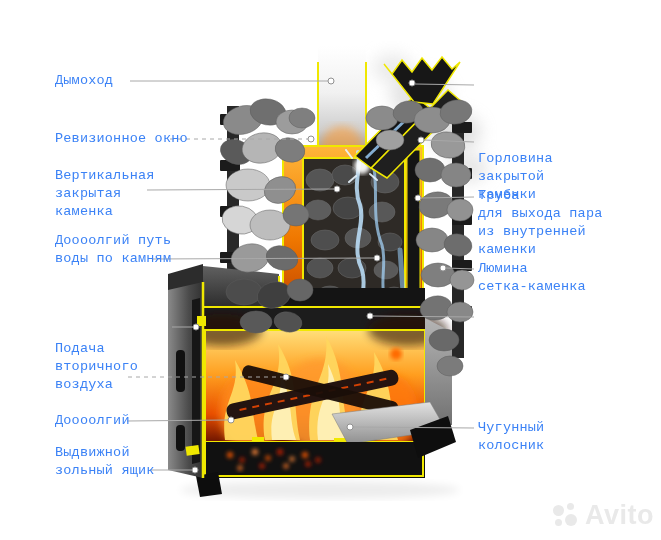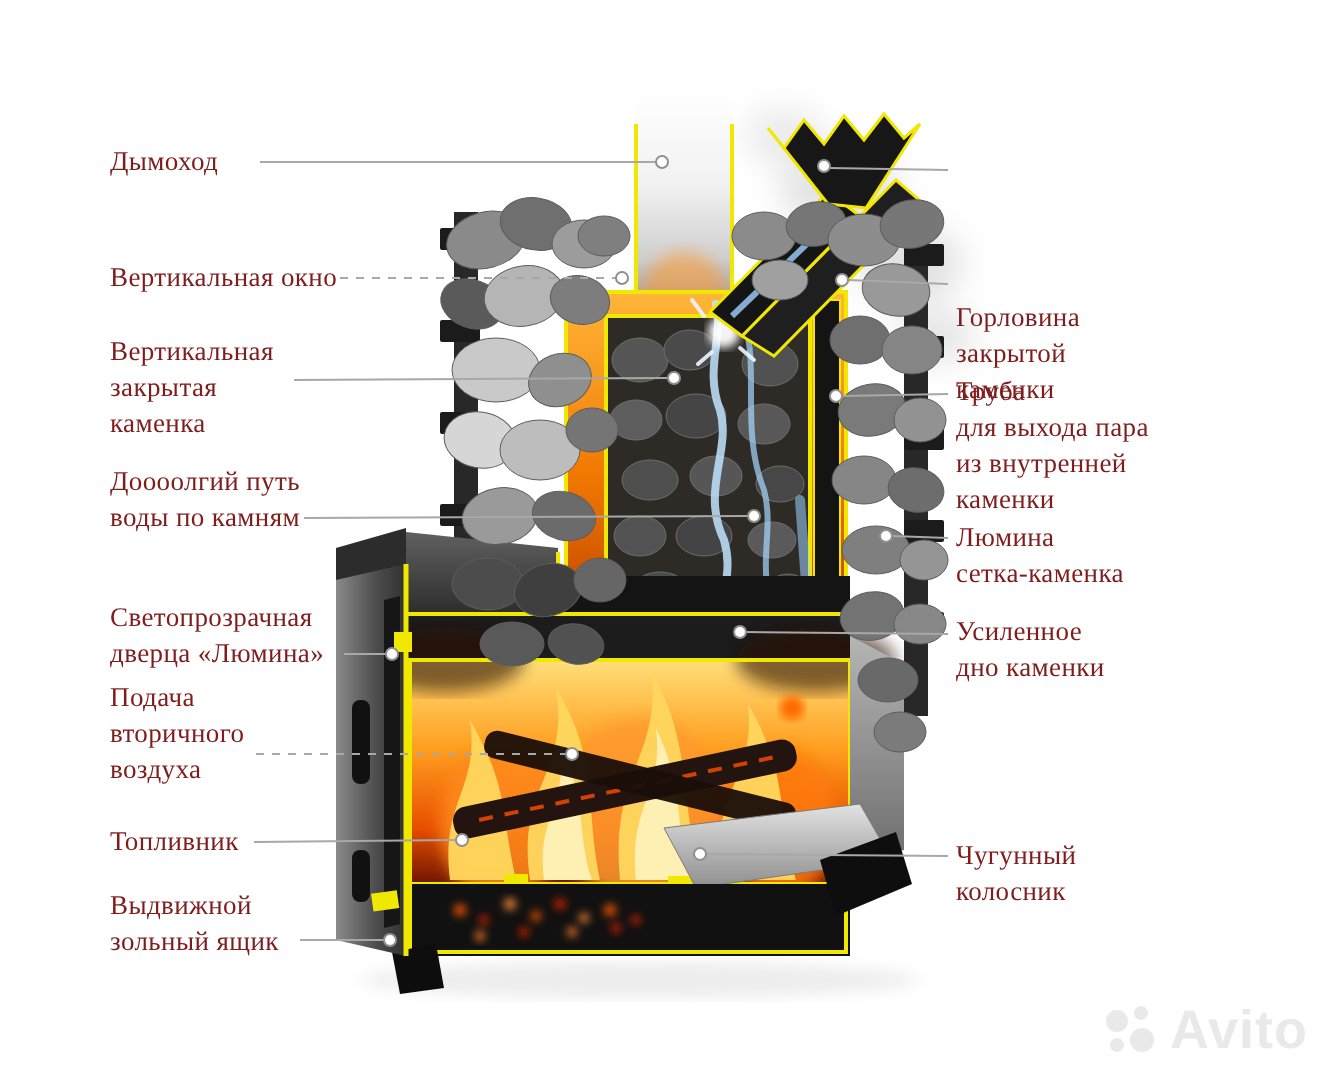--- a/index.html
+++ b/index.html
@@ -1,20 +1,20 @@
 <!DOCTYPE html>
 <html><head>
 <meta charset="utf-8">
 <style>
   html,body{margin:0;padding:0;background:#fff;}
   .stage{position:relative;width:661px;height:540px;background:#ffffff;overflow:hidden;
          font-family:"Liberation Serif",serif;}
   .art{position:absolute;left:0;top:0;}
-  .label{position:absolute;font-size:13.5px;line-height:18px;color:#7f1d1d;
-         white-space:pre-line;letter-spacing:.2px;}
+  .label{position:absolute;font-size:13.5px;line-height:18px;color:#3b82f6;
+         white-space:pre-line;letter-spacing:.2px;font-family:Liberation Mono, monospace;}
   .watermark{position:absolute;left:552px;top:500px;display:flex;align-items:center;
              color:#e9e9e9;font-family:"Liberation Sans",sans-serif;font-weight:bold;
              font-size:27px;letter-spacing:.5px;user-select:none;}
   .wm-logo{position:relative;width:28px;height:28px;margin-right:5px;}
   .wm-logo i{position:absolute;border-radius:50%;background:#e9e9e9;display:block;}
   .wm-c1{width:11px;height:11px;left:1px;top:3px;}
   .wm-c2{width:7px;height:7px;left:15px;top:1px;}
   .wm-c3{width:7px;height:7px;left:3px;top:17px;}
   .wm-c4{width:12px;height:12px;left:13px;top:12px;}
 </style>
@@ -304,46 +304,42 @@
       <circle cx="412" cy="83" r="3"></circle>
         <circle cx="421" cy="140" r="3"></circle>
       <circle cx="418" cy="198" r="3"></circle>
         <circle cx="443" cy="268" r="3"></circle>
       <circle cx="370" cy="316" r="3"></circle>
         <circle cx="350" cy="427" r="3"></circle>
     </g>
   </svg>
 
   <div class="label" style="left:55px;top:72px">Дымоход</div>
-  <div class="label" style="left:55px;top:130px">Вертикальная окно</div>
+  <div class="label" style="left:55px;top:130px">Ревизионное окно</div>
   <div class="label" style="left:55px;top:167px">Вертикальная
 закрытая
 каменка</div>
   <div class="label" style="left:55px;top:232px">Доооолгий путь
 воды по камням</div>
-  <div class="label" style="left:55px;top:300px">Светопрозрачная
-дверца «Люмина»</div>
   <div class="label" style="left:55px;top:340px">Подача
 вторичного
 воздуха</div>
-  <div class="label" style="left:55px;top:412px">Топливник</div>
+  <div class="label" style="left:55px;top:412px">Доооолгий</div>
   <div class="label" style="left:55px;top:444px">Выдвижной
 зольный ящик</div>
 
   <div class="label" style="left:478px;top:150px">Горловина
 закрытой
 каменки</div>
   <div class="label" style="left:478px;top:187px">Труба
 для выхода пара
 из внутренней
 каменки</div>
   <div class="label" style="left:478px;top:260px">Люмина
 сетка-каменка</div>
-  <div class="label" style="left:478px;top:307px">Усиленное
-дно каменки</div>
   <div class="label" style="left:478px;top:419px">Чугунный
 колосник</div>
 
   <div class="watermark">
     <span class="wm-logo">
       <i class="wm-c1"></i>
         <i class="wm-c2"></i>
         <i class="wm-c3"></i>
         <i class="wm-c4"></i>
     </span>

